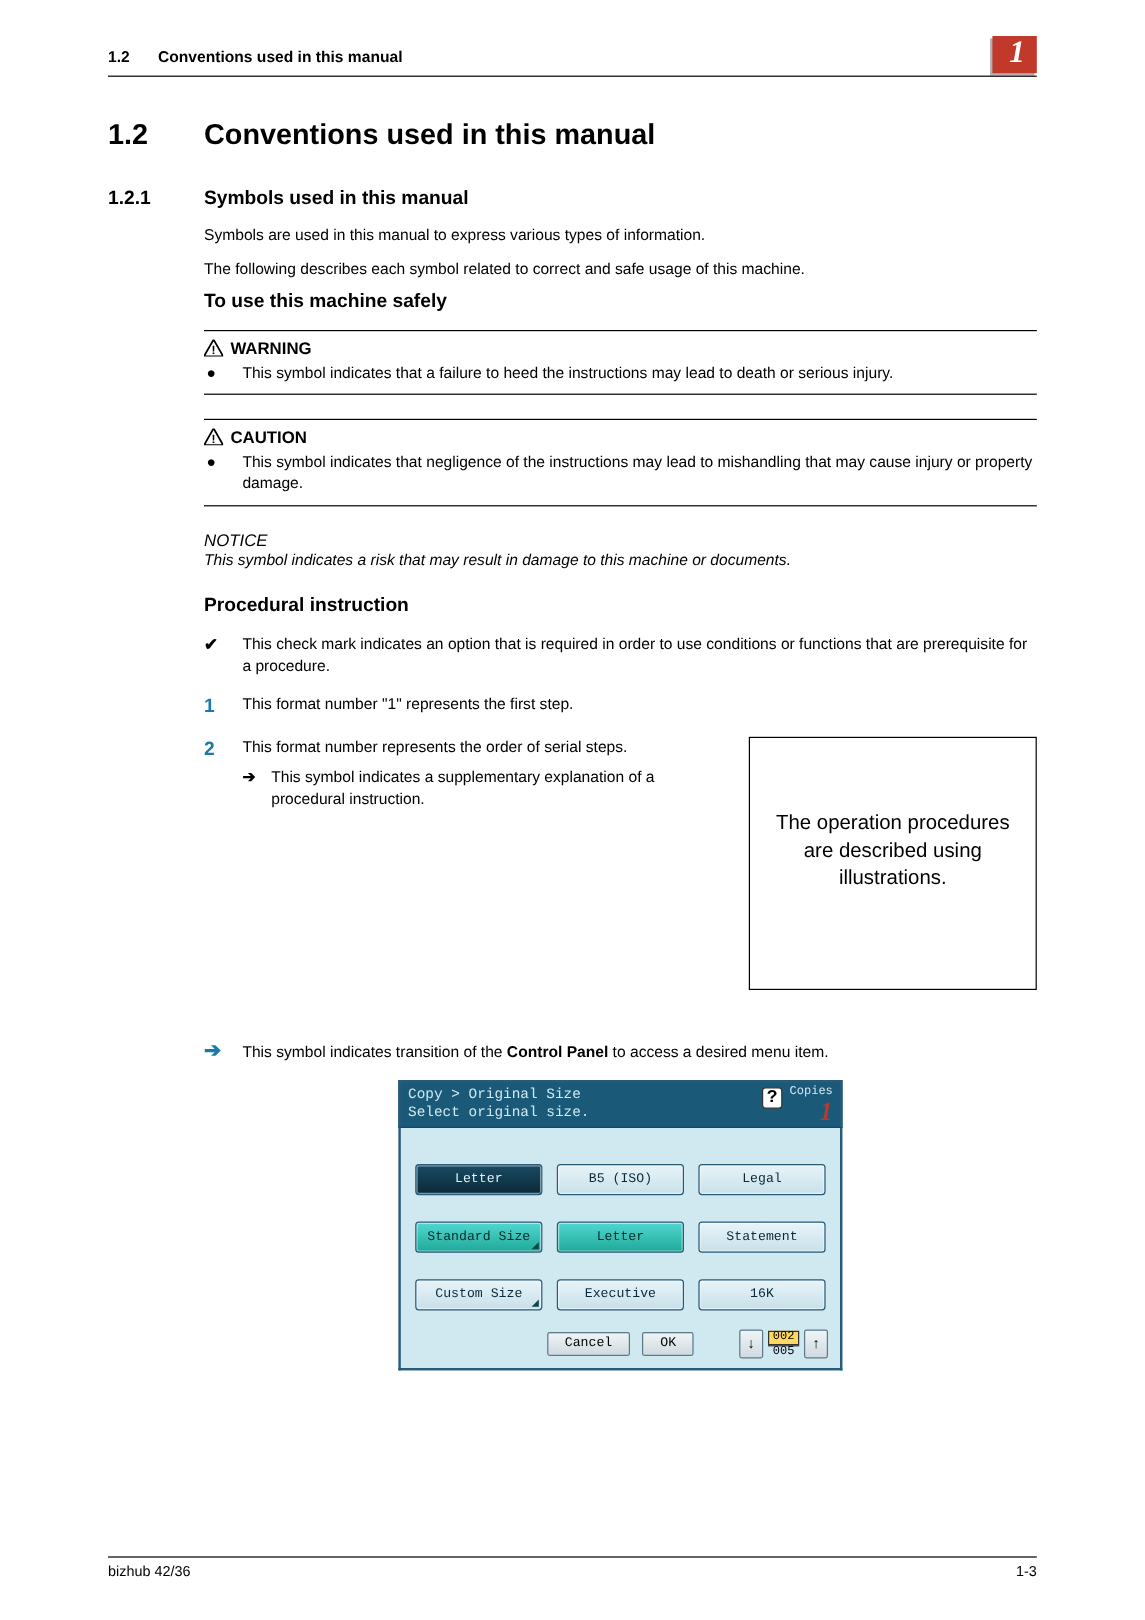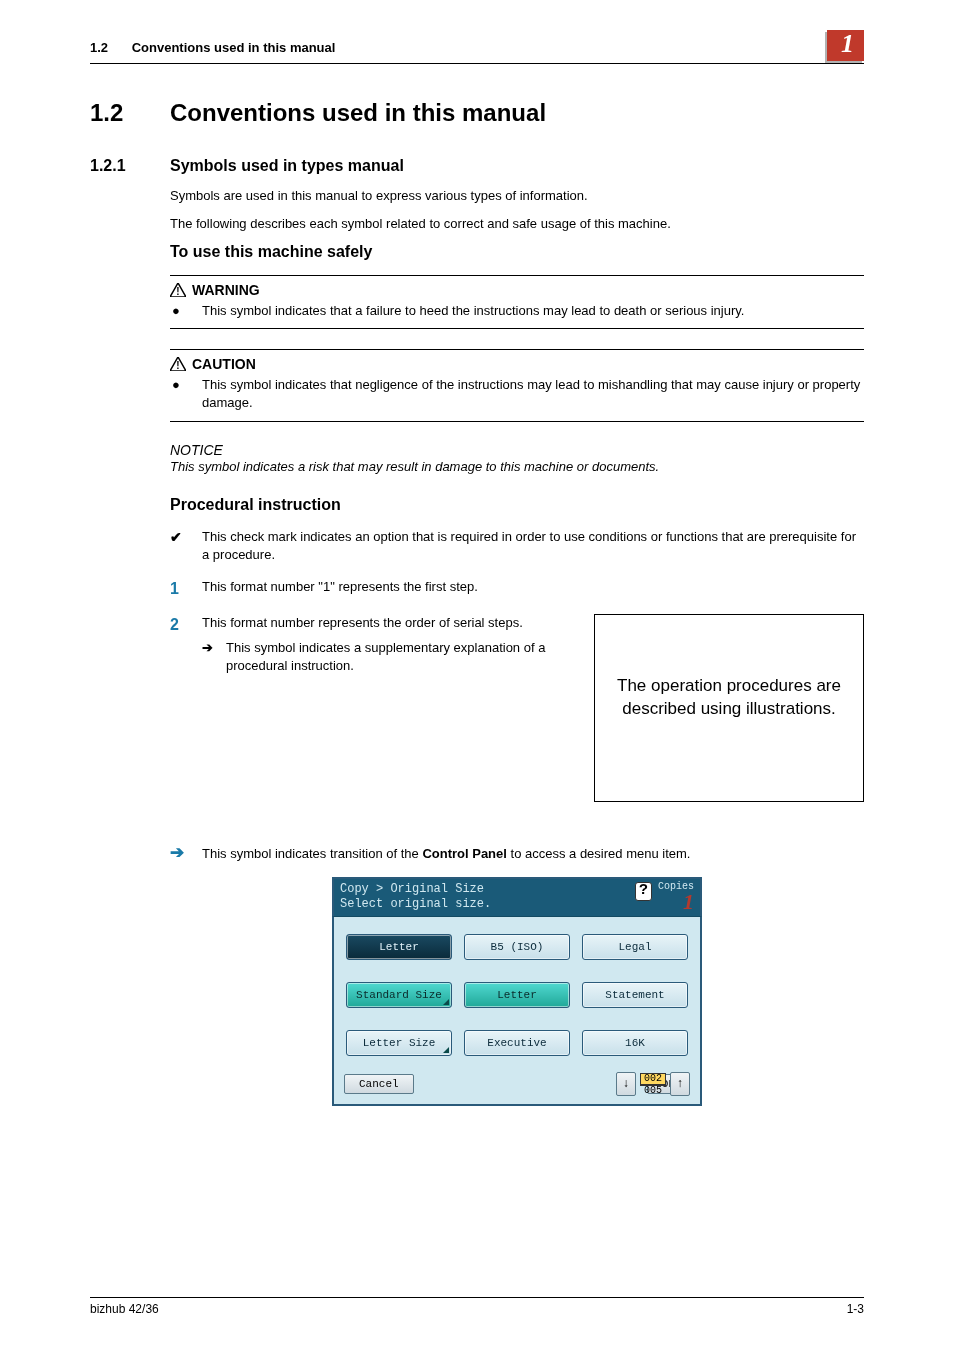--- a/index.html
+++ b/index.html
@@ -158,21 +158,21 @@
     display: flex;
     margin-left: 80px;
     gap: 18px;
     align-items: flex-start;
     margin-bottom: 40px;
   }
   .leftcol { flex: 1; }
   .callout-box {
     border: 1px solid #000;
     padding: 60px 20px 80px 20px;
-    width: 270px;
+    width: 240px;
     font-size: 17px;
     text-align: center;
     line-height: 1.35;
   }
   .panel-arrow-row {
     display: flex;
     align-items: baseline;
     margin-left: 80px;
     font-size: 13px;
     margin-bottom: 16px;
@@ -199,22 +199,22 @@
     font-size: 12px;
   }
   .cp-header {
     background: #1a5a78;
     color: #d0e8f0;
     padding: 3px 6px 4px 6px;
     border: 2px solid #2a5a7a;
     border-bottom: 1px solid #134a62;
     display: flex;
     justify-content: space-between;
-    align-items: center;
-    margin: -2px -2px 3px -2px;
+    align-items: flex-end;
+    margin: -2px -2px 16px -2px;
   }
   .cp-header-left { font-size: 12px; line-height: 1.25; }
   .cp-header-right {
     display: flex;
     align-items: flex-start;
     gap: 6px;
   }
   .cp-help {
     background: #fff;
     color: #000;
@@ -263,21 +263,21 @@
   .cp-btn.corner::after {
     content: "";
     position: absolute;
     right: 2px; bottom: 2px;
     width: 0; height: 0;
     border-left: 6px solid transparent;
     border-bottom: 6px solid #0a4a4a;
   }
   .cp-footer {
     display: flex;
-    justify-content: space-between;
+    justify-content: center;
     align-items: center;
     gap: 10px;
     padding: 8px 10px 10px 10px;
     position: relative;
   }
   .cp-footbtn {
     border: 1px solid #5a7a8a;
     background: linear-gradient(#f0f4f6, #d0dae0);
     border-radius: 2px;
     padding: 3px 14px;
@@ -335,21 +335,21 @@
     <span class="chapter-badge">1</span>
   </div>
 
   <div class="section-title-row">
     <div class="section-number">1.2</div>
     <div class="section-title">Conventions used in this manual</div>
   </div>
 
   <div class="subsection-row">
     <div class="subsection-number">1.2.1</div>
-    <div class="subsection-title">Symbols used in types manual</div>
+    <div class="subsection-title">Symbols used in this manual</div>
   </div>
   <p class="body-text">Symbols are used in this manual to express various types of information.</p>
   <p class="body-text">The following describes each symbol related to correct and safe usage of this machine.</p>
 
   <div class="subheading">To use this machine safely</div>
 
   <div class="rule-block">
     <div class="rule-header">
       <span class="warning-tri">
         <svg width="16" height="14" viewBox="0 0 16 14">
@@ -436,21 +436,21 @@
           </div>
         </div>
       </div>
       <div class="cp-grid">
         <div class="cp-btn dark">Letter</div>
         <div class="cp-btn">B5 (ISO)</div>
         <div class="cp-btn">Legal</div>
         <div class="cp-btn sel corner">Standard Size</div>
         <div class="cp-btn sel">Letter</div>
         <div class="cp-btn">Statement</div>
-        <div class="cp-btn corner">Letter Size</div>
+        <div class="cp-btn corner">Custom Size</div>
         <div class="cp-btn">Executive</div>
         <div class="cp-btn">16K</div>
       </div>
       <div class="cp-footer">
         <div class="cp-footbtn">Cancel</div>
         <div class="cp-footbtn">OK</div>
         <div class="cp-pagebox">
           <div class="cp-arrowbtn">↓</div>
           <div class="cp-pagenum">
             <span class="top">002</span>

